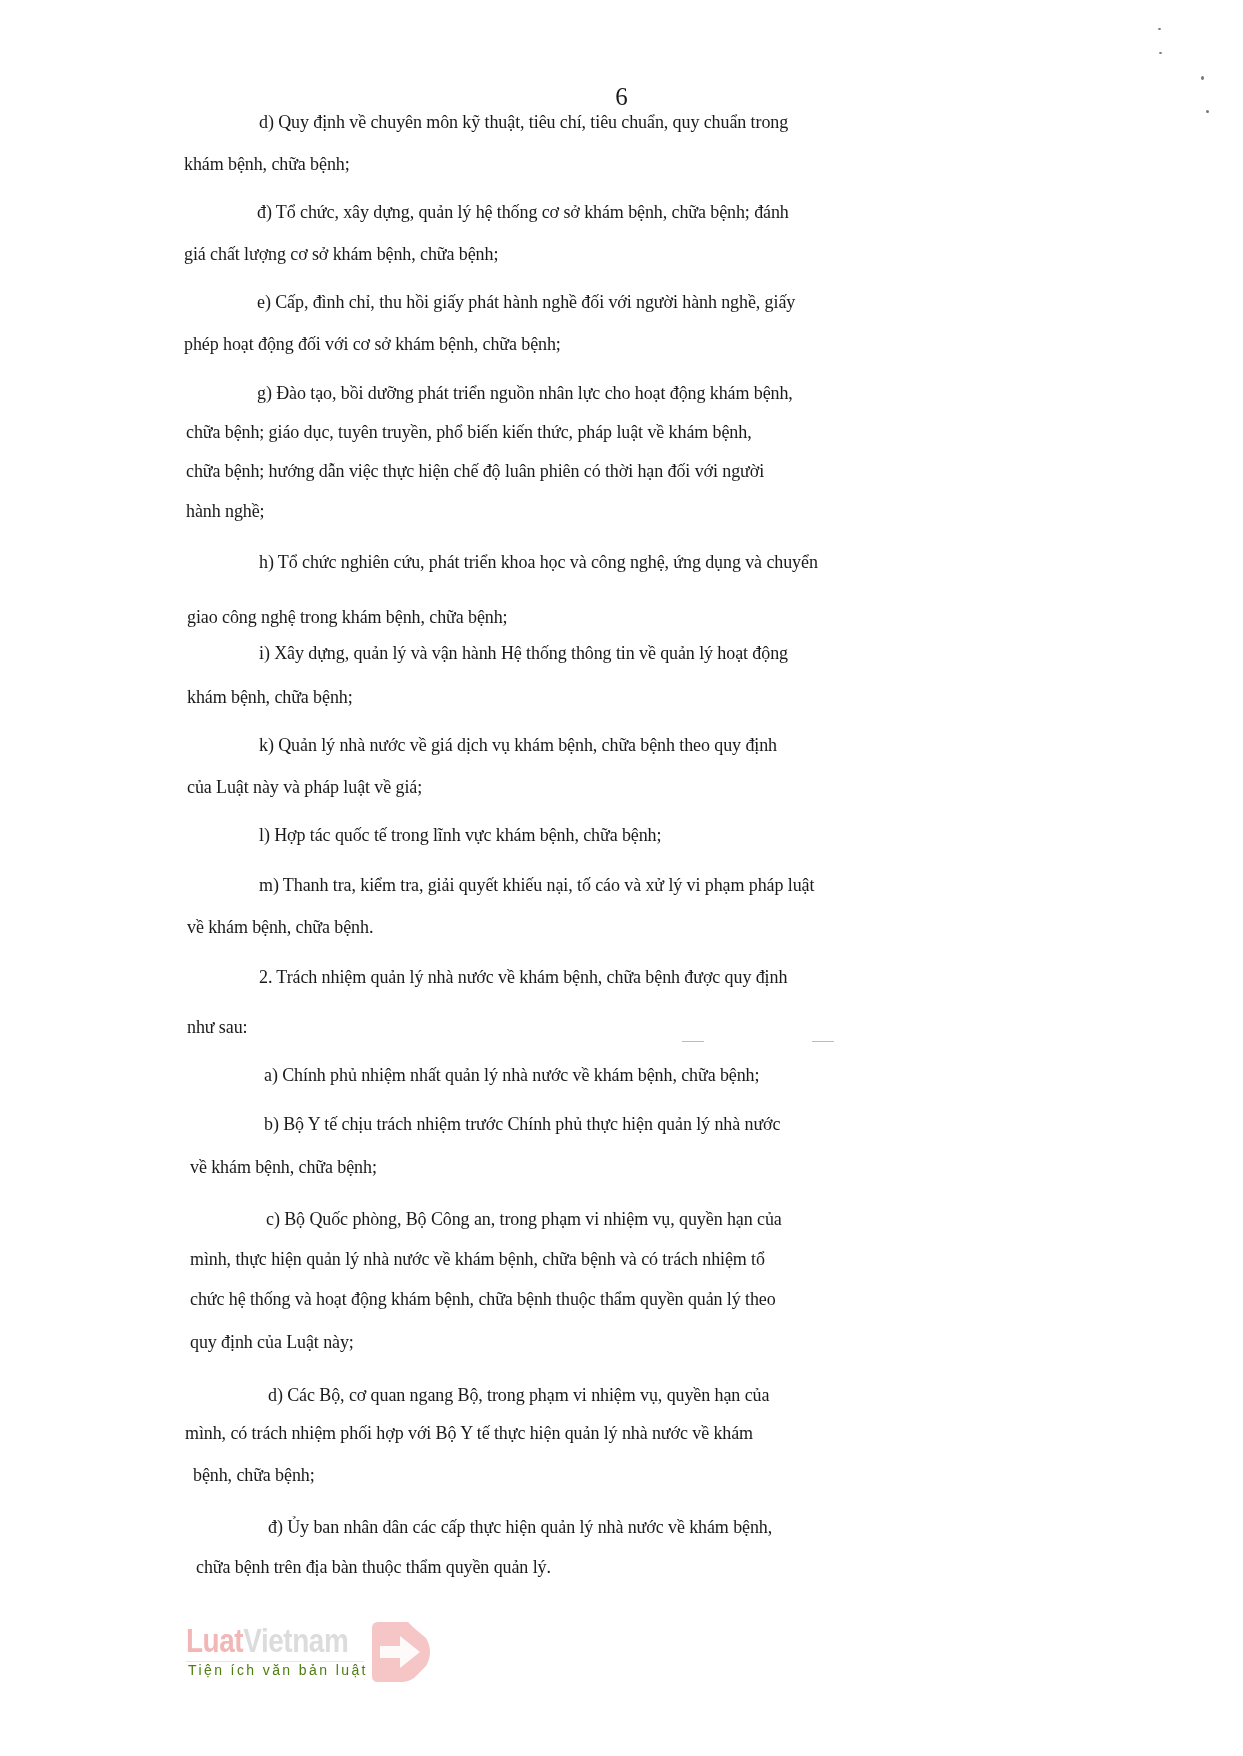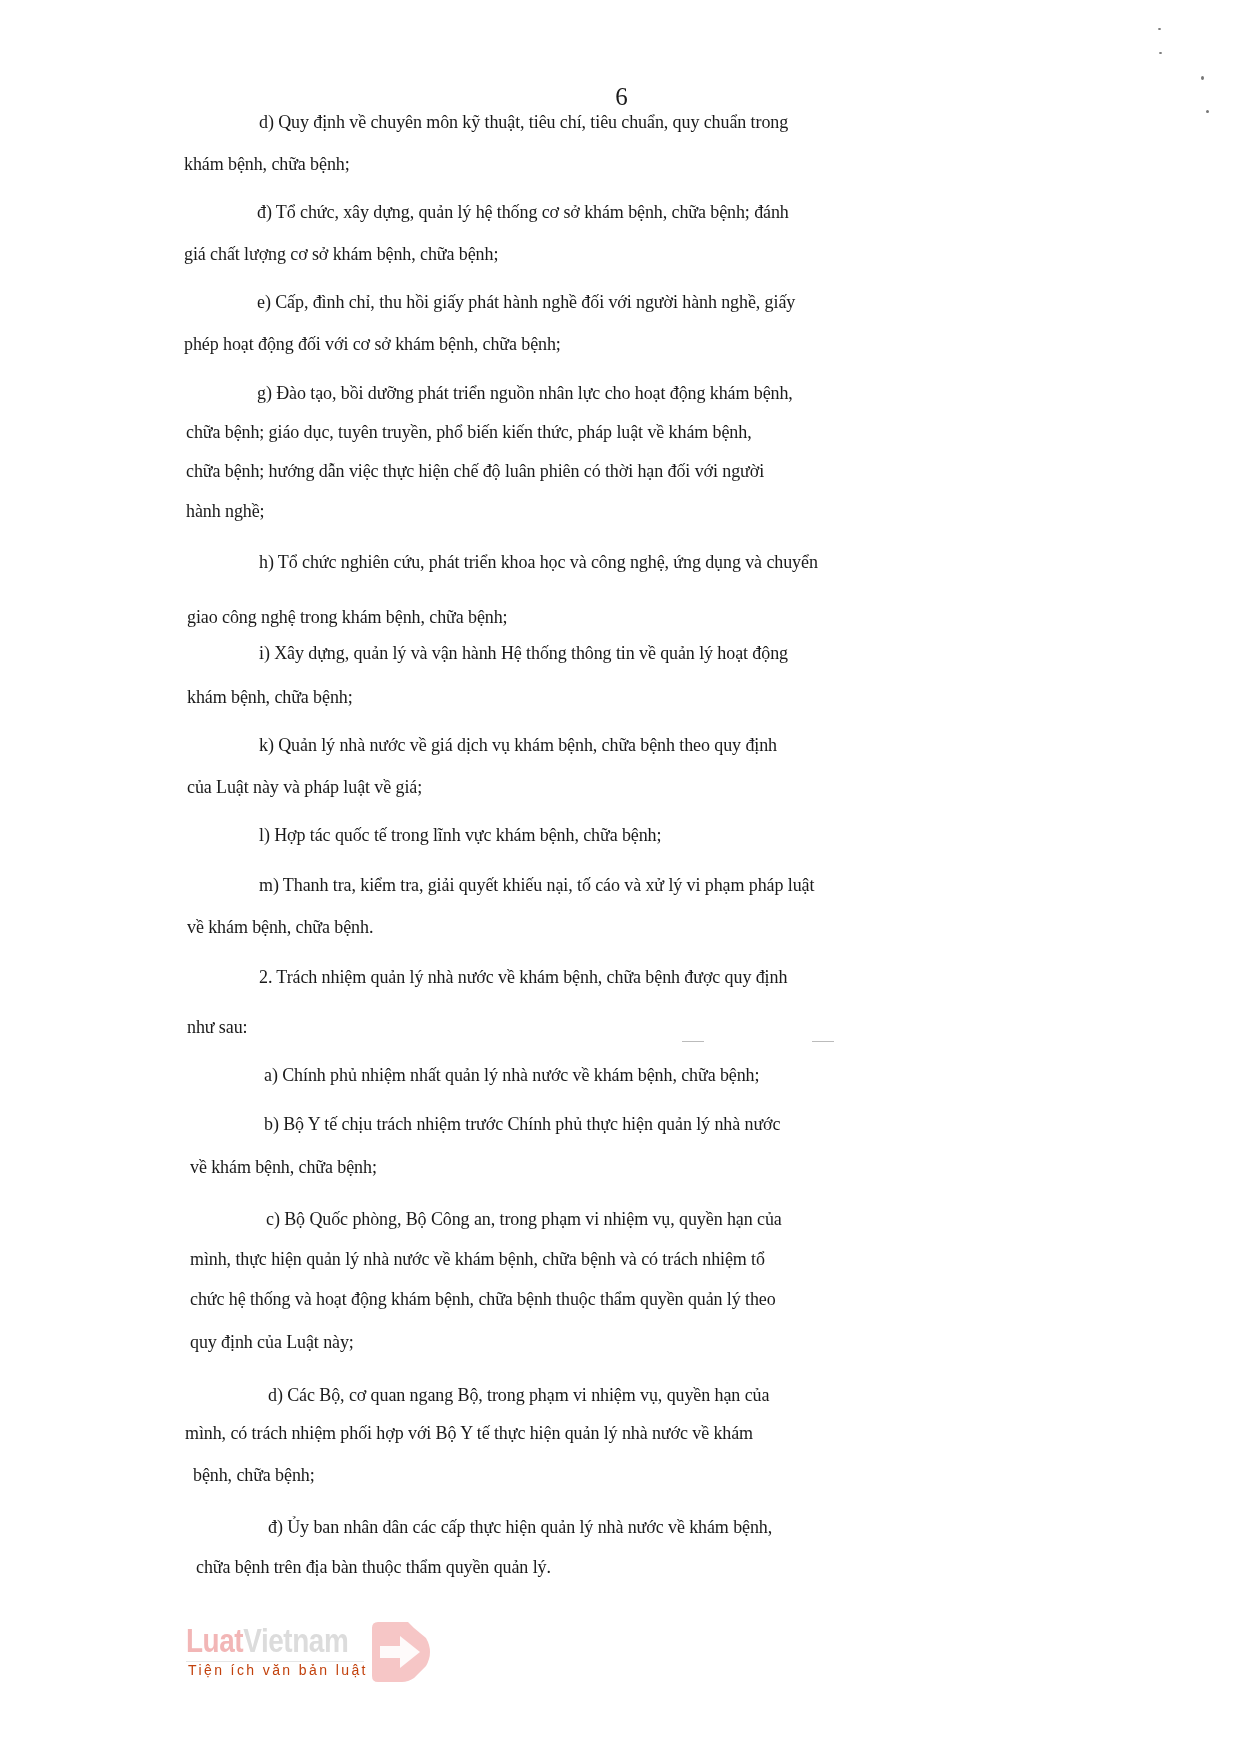--- a/index.html
+++ b/index.html
@@ -70,21 +70,21 @@
       height: 1px;
       background: #e6e6e6;
     }
     .wm-tagline {
       position: absolute;
       left: 2px;
       top: 42px;
       font-family: "Liberation Sans", "DejaVu Sans", sans-serif;
       font-size: 14px;
       letter-spacing: 2.4px;
-      color: #c2410c;
+      color: #4d7c0f;
     }
     .wm-arrow {
       position: absolute;
       left: 182px;
       top: 0;
       width: 68px;
       height: 64px;
     }
   </style>
 </head>

